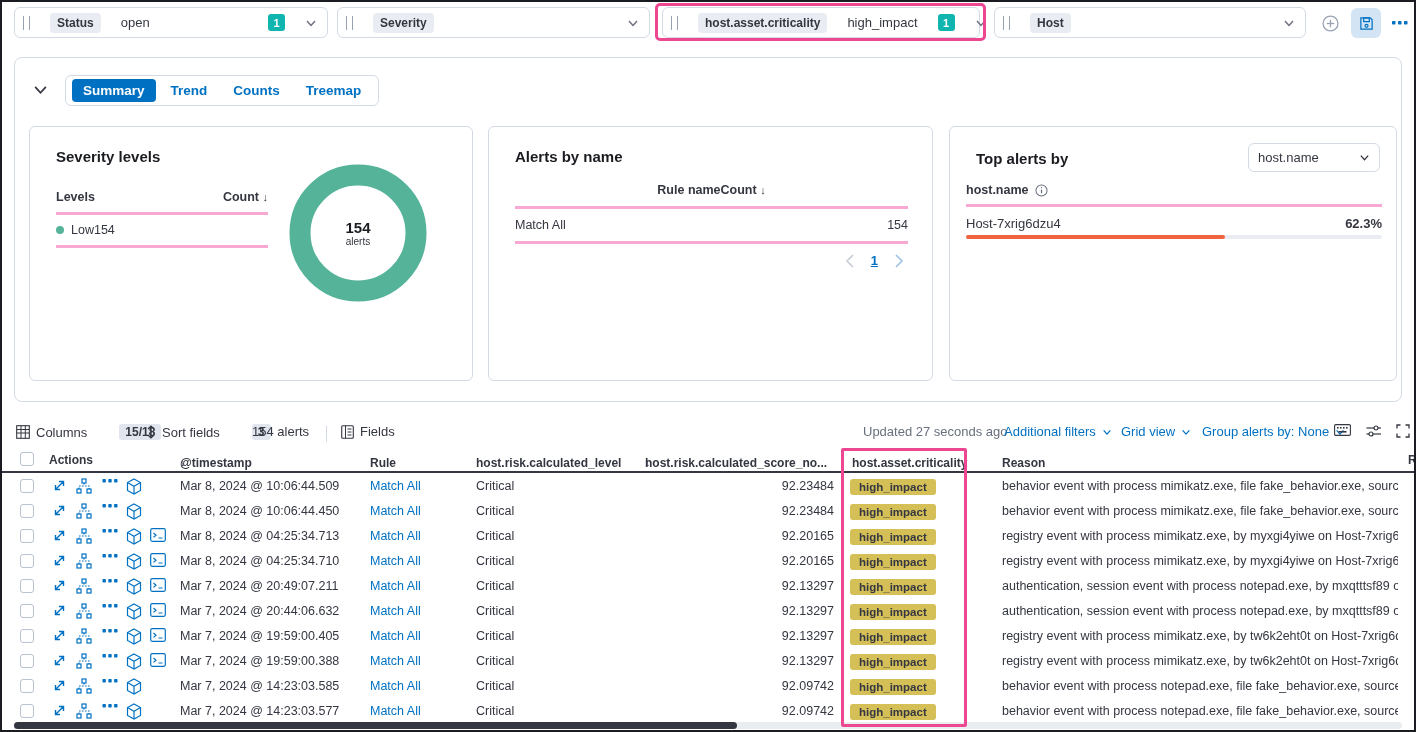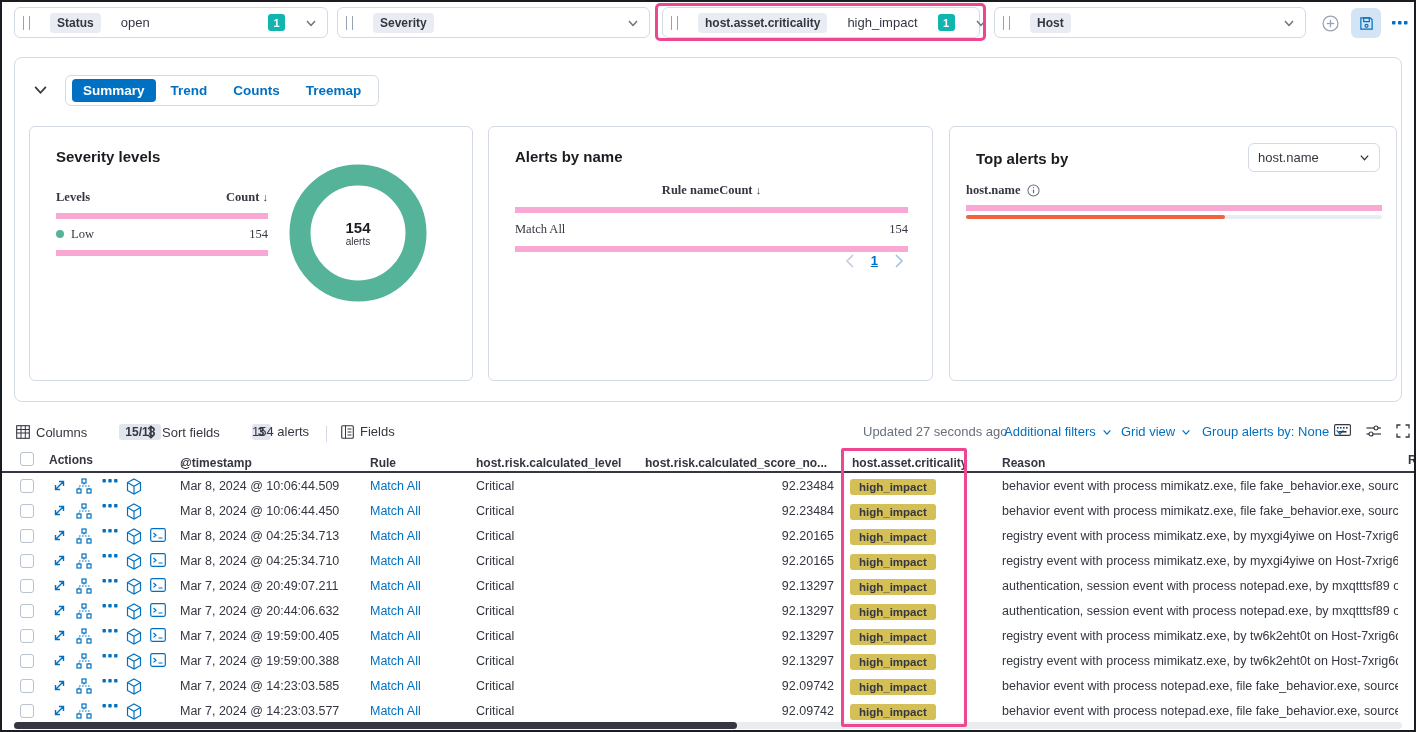--- a/index.html
+++ b/index.html
@@ -24,21 +24,21 @@
   .main-panel { position:absolute; left:14px; top:57px; width:1388px; height:345px; border:1px solid #d3dae6; border-radius:8px; background:#fff; }
   .collapse-chev { position:absolute; left:18px; top:24px; }
   .tabs { position:absolute; left:50px; top:17px; height:31px; border:1px solid #d3dae6; border-radius:6px;
           display:flex; align-items:center; padding:0 6px; gap:4px; }
   .tab { font-size:13.5px; color:var(--link_blue); font-weight:bold; padding:4px 11px; border-radius:4px; cursor:pointer; }
   .tab.selected { background:var(--link_blue); color:#fff; }
   .panel { position:absolute; top:68px; height:255px; border:1px solid #d3dae6; border-radius:6px; background:#fff; }
   .panel h2 { font-size:15px; font-weight:bold; color:#1a1c21; }
   .mini-head { font-size:12.5px; font-weight:bold; color:#343741; }
   .mini-cell { font-size:12.5px; color:#343741; }
-  .hline { border-bottom:6px solid #f9a8d4;font-family:Liberation Serif, serif; }
+  .hline { border-bottom:3px solid #f9a8d4; }
   .sort-arrow { font-size:11px; color:#343741; }
   .dot { display:inline-block; width:8px; height:8px; border-radius:50%; background:var(--donut_green); margin-right:7px; }
   .donut-wrap { position:absolute; left:255px; top:33px; width:146px; height:146px; }
   .donut-center { position:absolute; inset:0; display:flex; flex-direction:column; align-items:center; justify-content:center; }
   .donut-center .v { font-size:15px; font-weight:bold; color:#1a1c21; }
   .donut-center .l { font-size:10px; color:#343741; }
   .pager { position:absolute; right:28px; top:126px; display:flex; align-items:center; gap:16px; }
   .pager .pnum { font-size:13px; font-weight:bold; color:var(--link_blue); text-decoration:underline; }
   .select-box { position:absolute; right:16px; top:16px; width:132px; height:29px; border:1px solid #d3dae6; border-radius:6px;
                 background:#fff; display:flex; align-items:center; justify-content:space-between; padding:0 9px; font-size:13px; }
@@ -155,21 +155,21 @@
     <span class="tab">Treemap</span>
   </div>
 
   <div class="panel" style="left:14px;width:444px">
     <h2 style="position:absolute;left:26px;top:21px">Severity levels</h2>
     <div style="position:absolute;left:26px;top:63px;width:212px">
       <div class="hline" style="display:flex;justify-content:space-between;padding-bottom:8px">
         <span class="mini-head">Levels</span>
         <span class="mini-head"><span>Count</span> <span class="sort-arrow">↓</span></span>
       </div>
-      <div class="hline" style="display:flex;justify-content:space-between;padding:8px 0">
+      <div class="hline" style="display:flex;padding:8px 0">
         <span class="mini-cell"><span class="dot"></span><span>Low</span></span>
         <span class="mini-cell">154</span>
       </div>
     </div>
     <div class="donut-wrap">
       <svg width="146" height="146" viewBox="0 0 146 146">
           <circle cx="73" cy="73" r="58" fill="none" stroke="#54b399" stroke-width="21"></circle>
         </svg>
       <div class="donut-center">
         <span class="v">154</span>
@@ -212,20 +212,24 @@
     <div style="position:absolute;left:16px;top:56px;width:416px">
       <div class="hline" style="padding-bottom:7px;display:flex;align-items:center;gap:6px">
         <span class="mini-head">host.name</span>
         <svg width="13" height="13" viewBox="0 0 14 14">
             <circle cx="7" cy="7" r="6" fill="none" stroke="#69707d" stroke-width="1.1"></circle>
             <line x1="7" y1="6" x2="7" y2="10" stroke="#69707d" stroke-width="1.3"></line>
             <circle cx="7" cy="3.9" r="0.8" fill="#69707d"></circle>
           </svg>
       </div>
       <div>
+        <div class="ta-row-label">
+          <span>Host-7xrig6dzu4</span>
+          <span class="pct">62.3%</span>
+        </div>
         <div class="track">
             <div class="fill" style="width: 62.3%;"></div>
           </div>
       </div>
     </div>
   </div>
 </div>
 
 <div class="toolbar">
   <span class="item" style="left:2px">

